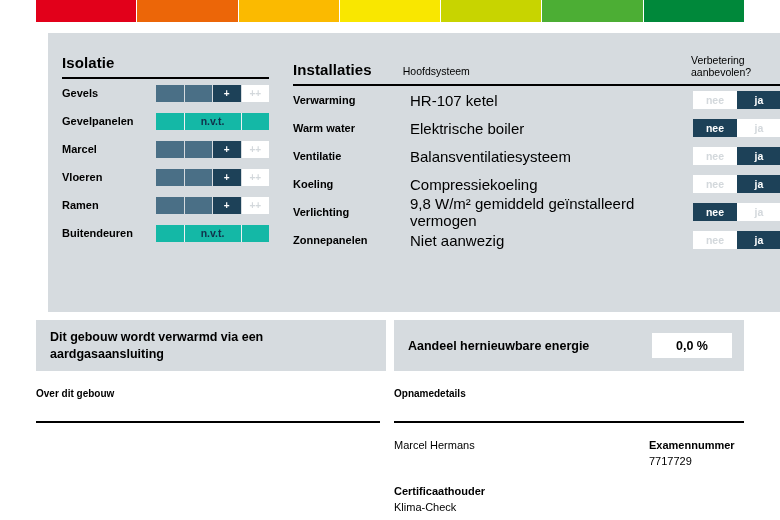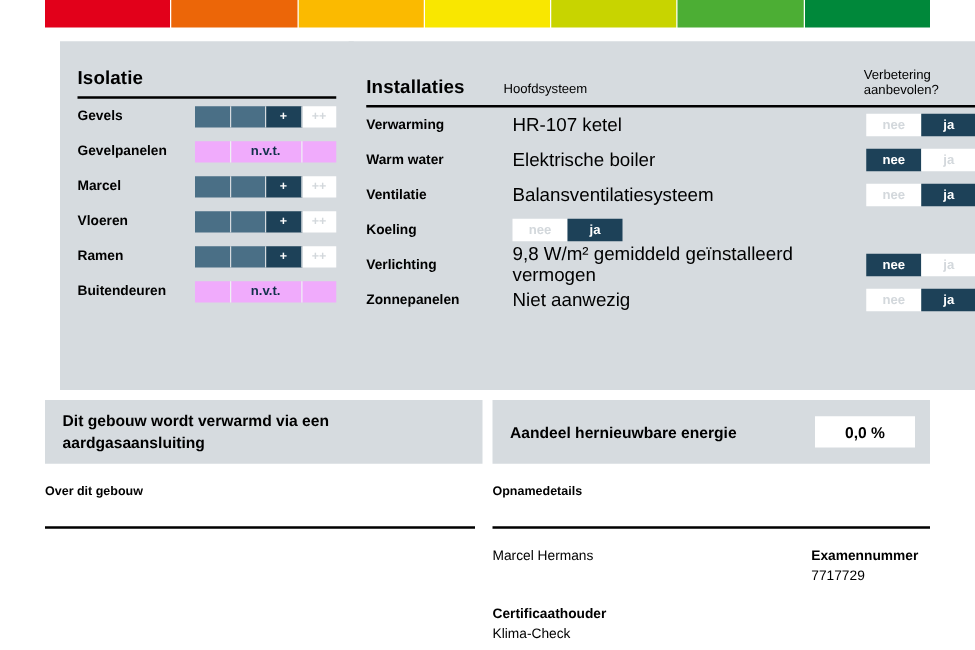--- a/index.html
+++ b/index.html
@@ -126,21 +126,21 @@
   }
   .iso-cell:last-child { border-right: none; }
   .iso-cell.filled  { background: #4a6f86; color: #ffffff; }
   .iso-cell.current { background: #1d4158; color: #ffffff; }
   .iso-cell.empty   { background: #ffffff; color: #d3d8dc; }
 
   .iso-nvt {
     width: 113px;
     height: 17px;
     flex: none;
-    background: #f0abfc;
+    background: #14b8a6;
     display: flex;
     align-items: center;
     justify-content: center;
     font-size: 10.5px;
     font-weight: bold;
     color: #11314a;
     position: relative;
   }
   .iso-nvt::before, .iso-nvt::after {
     content: "";
@@ -382,20 +382,21 @@
       <div class="ins-row">
         <div class="ins-label">Ventilatie</div>
         <div class="ins-system">Balansventilatiesysteem</div>
         <div class="toggle">
           <div class="toggle-cell">nee</div>
           <div class="toggle-cell on">ja</div>
         </div>
       </div>
       <div class="ins-row">
         <div class="ins-label">Koeling</div>
+        <div class="ins-system">Compressiekoeling</div>
         <div class="toggle">
           <div class="toggle-cell">nee</div>
           <div class="toggle-cell on">ja</div>
         </div>
       </div>
       <div class="ins-row">
         <div class="ins-label">Verlichting</div>
         <div class="ins-system">9,8 W/m² gemiddeld geïnstalleerd vermogen</div>
         <div class="toggle">
           <div class="toggle-cell on">nee</div>

